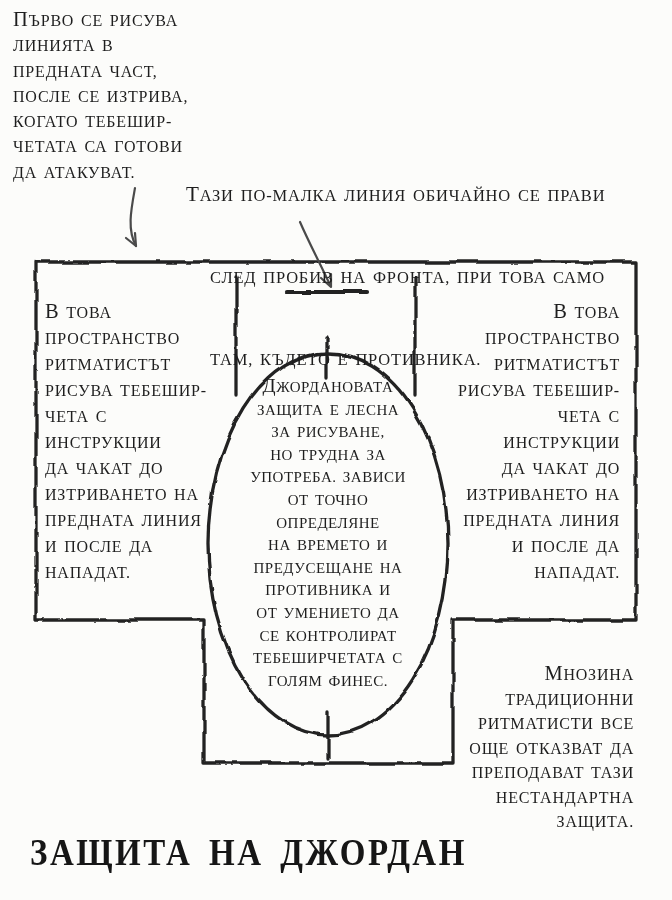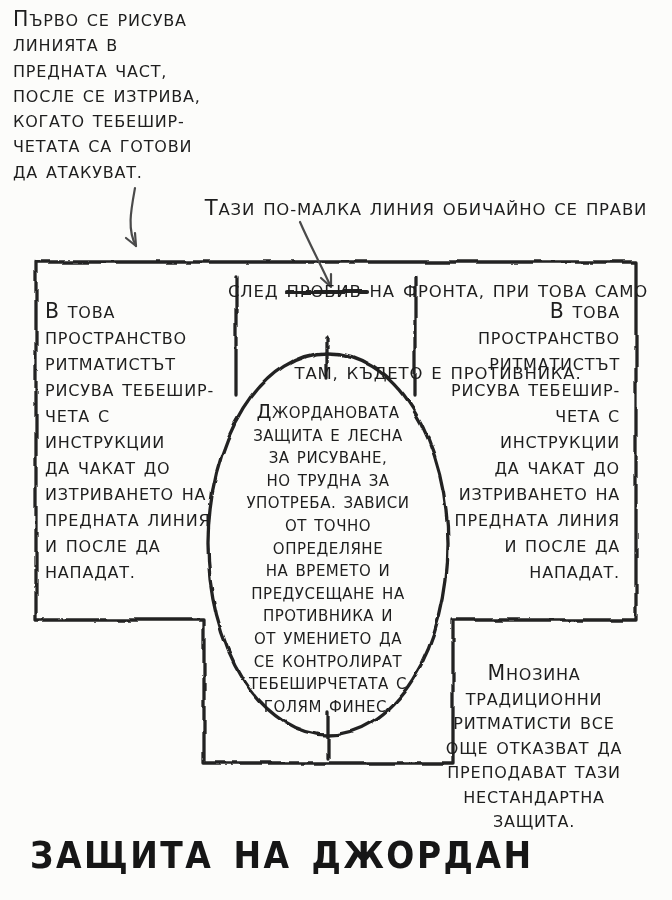--- a/index.html
+++ b/index.html
@@ -4,58 +4,58 @@
 <style>
   html, body { margin: 0; padding: 0; }
   body {
     width: 672px; height: 900px;
     background: #fcfcfa;
     position: relative;
     overflow: hidden;
     font-family: "DejaVu Sans", sans-serif;
     color: #1e1e1e;
   }
-  .stage { position: absolute; inset: 0; width: 672px; height: 900px; }
+  .stage { position: absolute; inset: 0; width: 672px; height: 900px; font-family: Liberation Serif, serif; }
   svg.lines { position: absolute; left: 0; top: 0; z-index: 1; }
   .txt {
     position: absolute;
     z-index: 2;
     white-space: pre-line;
     letter-spacing: 0.8px;
     word-spacing: 2px;
     font-weight: 400;
   }
   .txt::first-letter { font-size: 1.28em; line-height: 1; }
   .note-top-left {
     left: 13px; top: 8px; width: 210px;
     font-size: 16px; line-height: 25.3px;
   }
   .note-top-center {
-    left: 186px; top: 170px; width: 480px;
-    font-size: 16.5px; line-height: 26.5px; text-align: center;
+    left: 186px; top: 156px; width: 480px;
+    font-size: 16.5px; line-height: 26.5px;
   }
   .note-top-center .ln { white-space: pre; }
   .note-top-center .ln.indent { margin-left: 24px; margin-top: 29px; }
   .note-top-center .ln:first-child::first-letter { font-size: 1.28em; line-height: 1; }
   .space-left {
     left: 45px; top: 300px; width: 200px;
     font-size: 16px; line-height: 26px; text-align: left;
   }
   .space-right {
     left: 420px; top: 300px; width: 200px;
     font-size: 16px; line-height: 26px; text-align: right;
   }
   .center-note {
-    left: 218px; top: 402px; width: 220px;
+    left: 218px; top: 376px; width: 220px;
     font-size: 15px; line-height: 22.6px; text-align: center;
     letter-spacing: 0.5px;
   }
   .note-bottom-right {
     left: 434px; top: 663px; width: 200px;
-    font-size: 16px; line-height: 24.5px; text-align: center;
+    font-size: 16px; line-height: 24.5px; text-align: right;
   }
   .page-title {
     left: 30px; top: 833px; width: 500px;
     font-size: 33px; font-weight: 700;
     letter-spacing: 2.5px; word-spacing: 6px;
     transform: scaleY(1.12); transform-origin: left top;
     white-space: pre;
     color: #161616;
   }
   .page-title::first-letter { font-size: 1em; }

